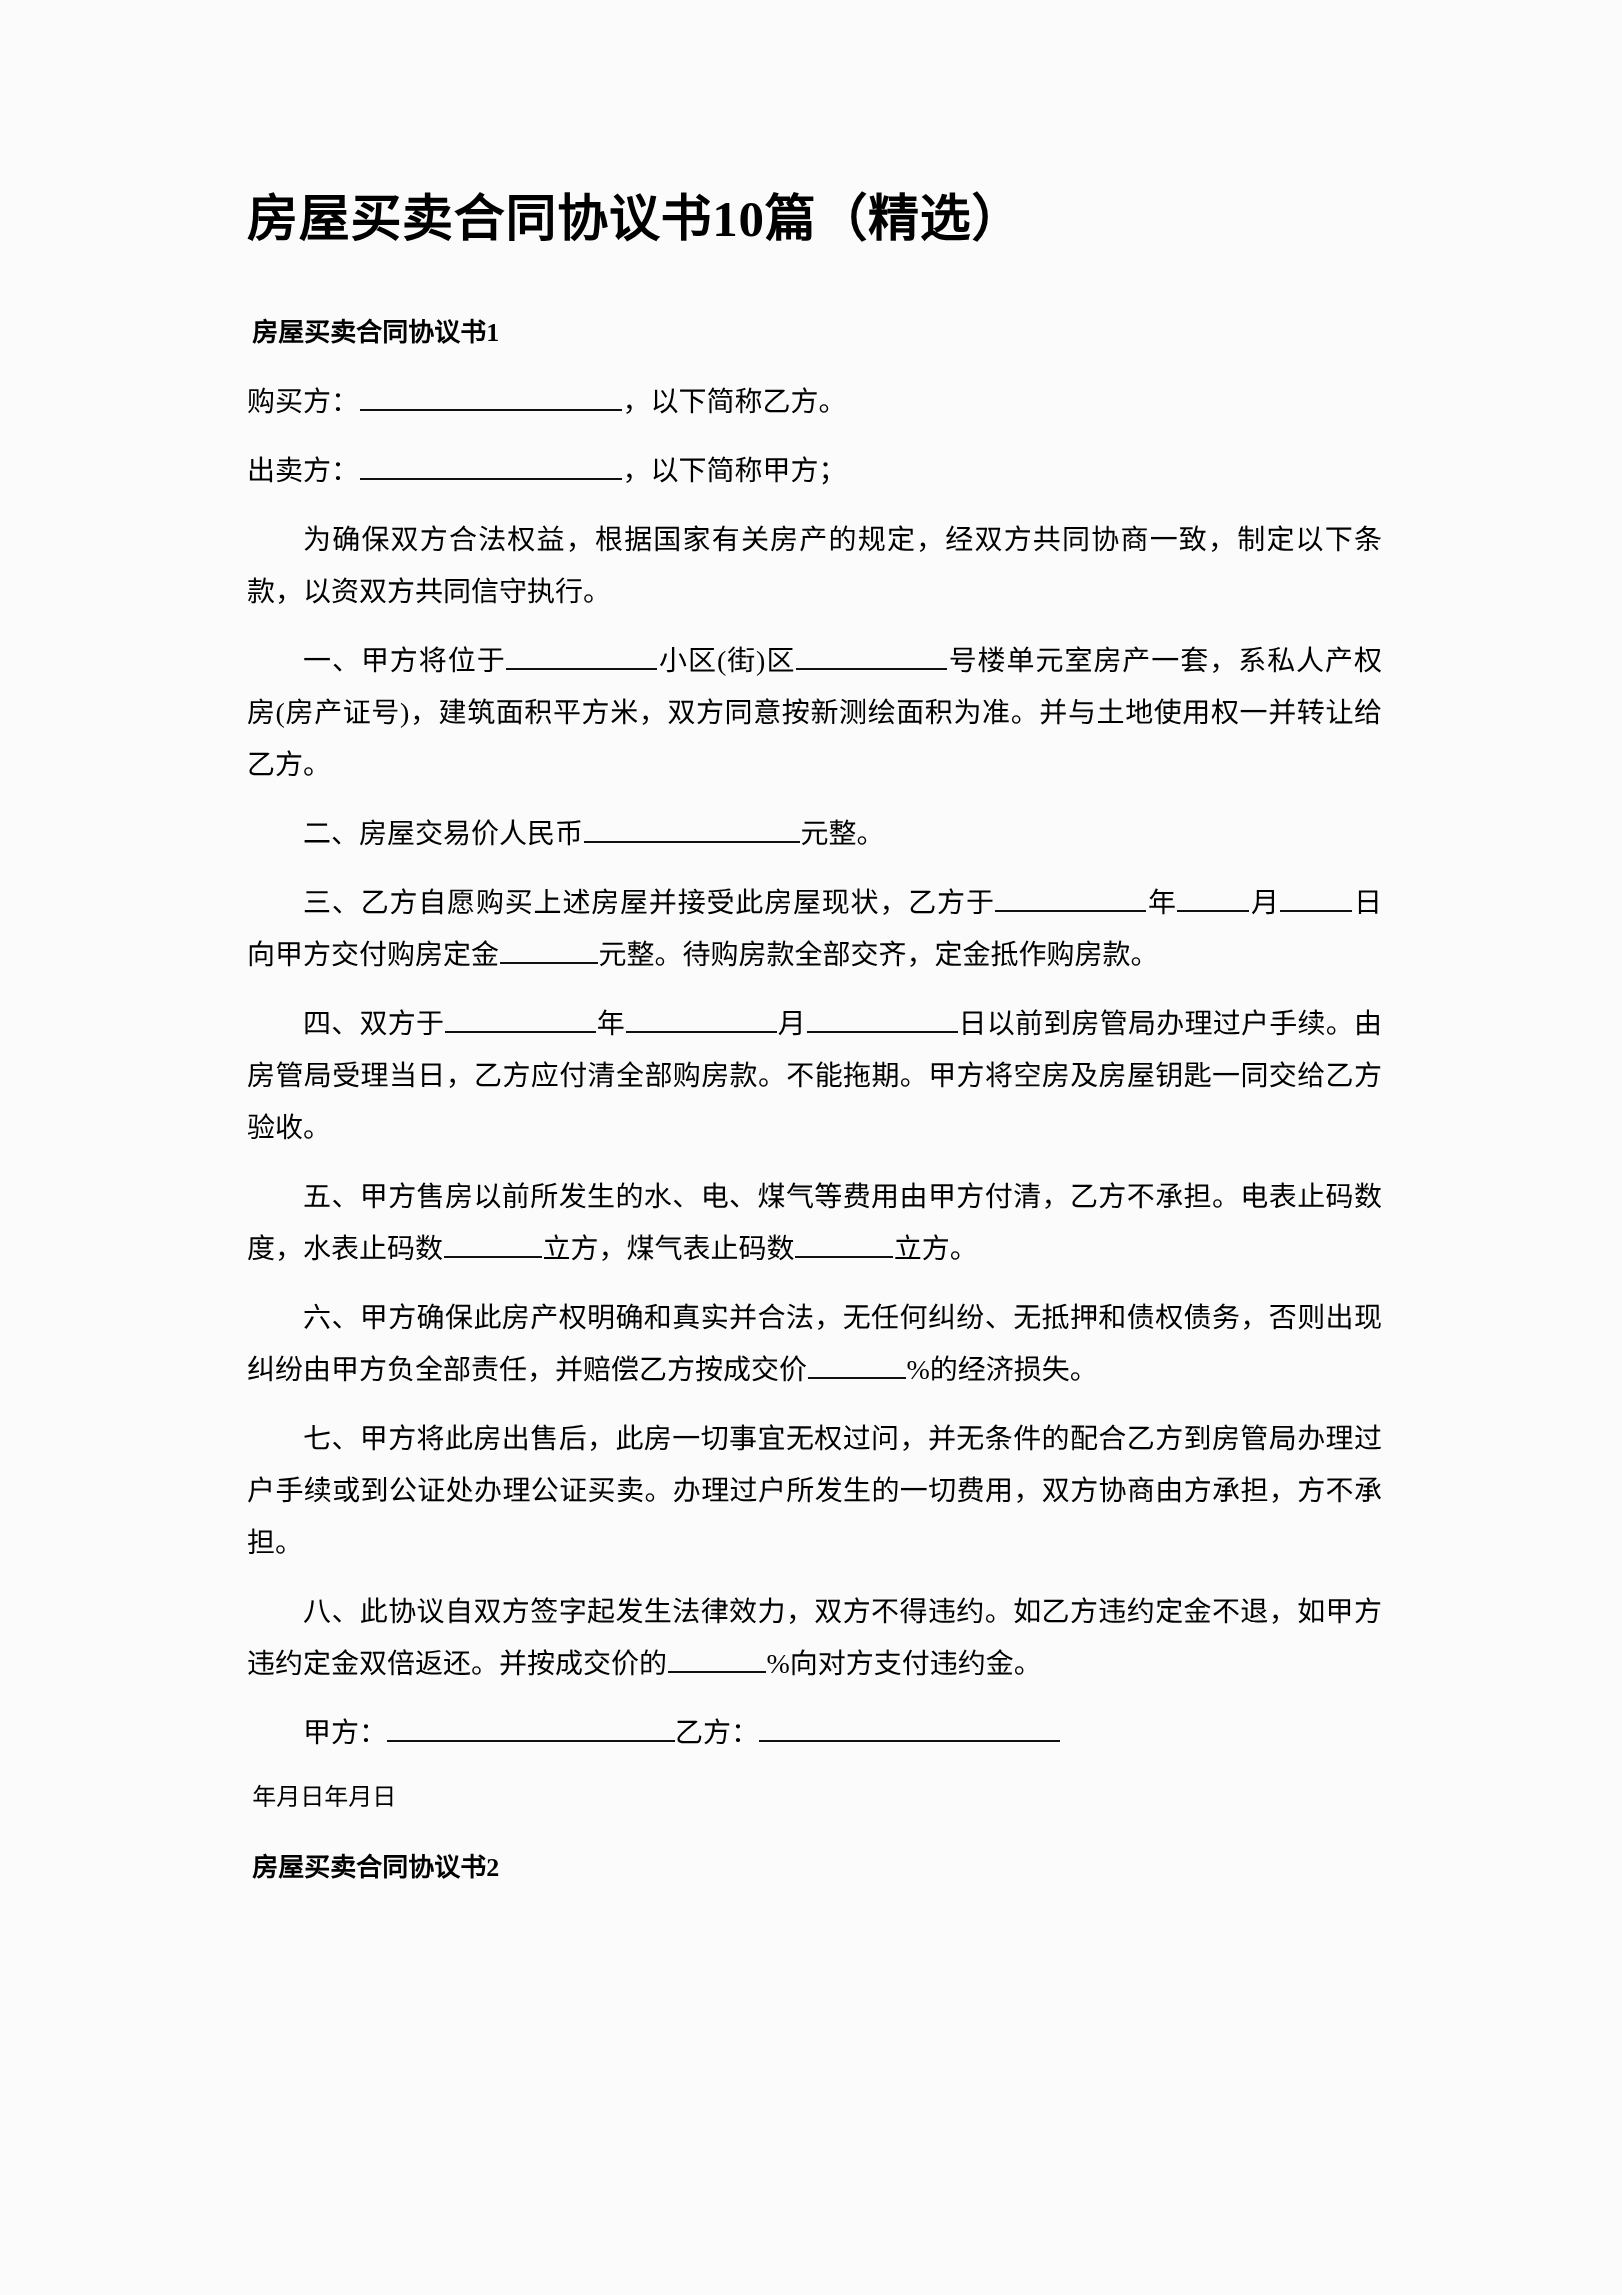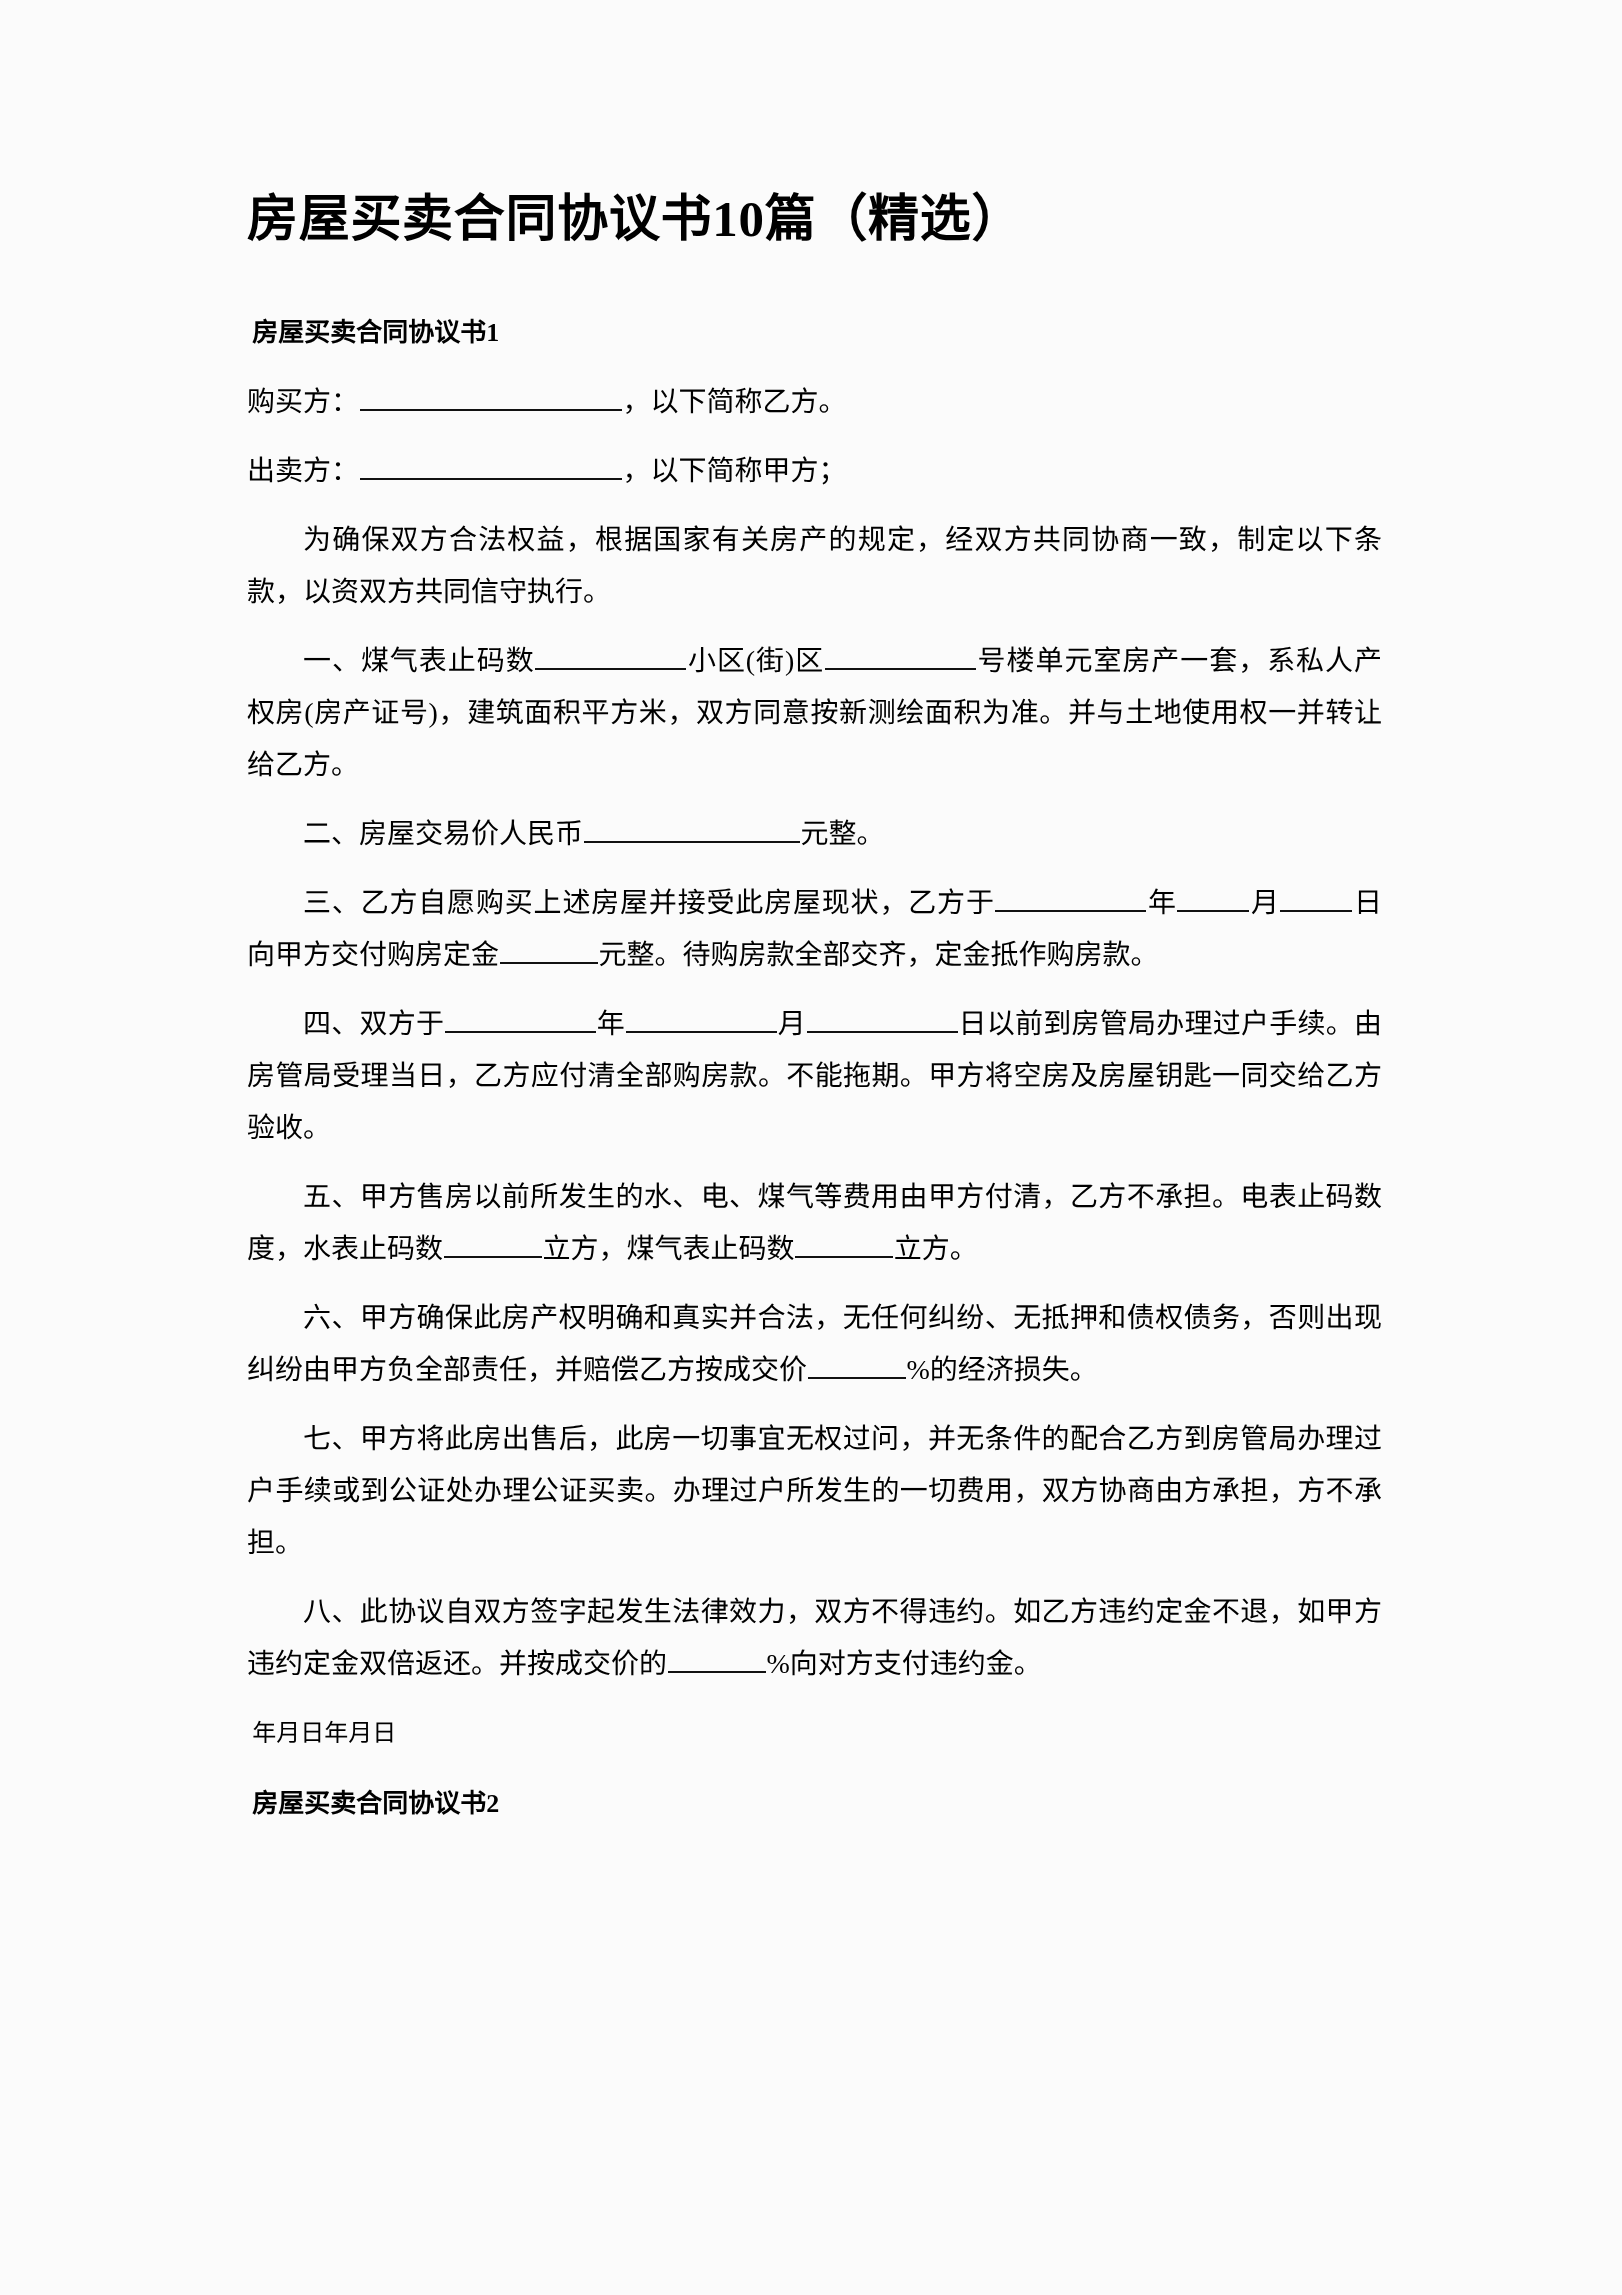--- a/index.html
+++ b/index.html
@@ -136,21 +136,21 @@
         <span>购买方：</span><span class="blank b-xxl"></span><span>，以下简称乙方。</span>
       </p>
 
       <p class="para noindent">
         <span>出卖方：</span><span class="blank b-xxl"></span><span>，以下简称甲方；</span>
       </p>
 
       <p class="para">为确保双方合法权益，根据国家有关房产的规定，经双方共同协商一致，制定以下条款，以资双方共同信守执行。</p>
 
       <p class="para">
-        <span>一、煤气表止码数</span><span class="blank b-l"></span><span>小区(街)区</span><span class="blank b-l"></span><span>号楼单元室房产一套，系私人产权房(房产证号)，建筑面积平方米，双方同意按新测绘面积为准。并与土地使用权一并转让给乙方。</span>
+        <span>一、甲方将位于</span><span class="blank b-l"></span><span>小区(街)区</span><span class="blank b-l"></span><span>号楼单元室房产一套，系私人产权房(房产证号)，建筑面积平方米，双方同意按新测绘面积为准。并与土地使用权一并转让给乙方。</span>
       </p>
 
       <p class="para">
         <span>二、房屋交易价人民币</span><span class="blank b-xl"></span><span>元整。</span>
       </p>
 
       <p class="para">
         <span>三、乙方自愿购买上述房屋并接受此房屋现状，乙方于</span><span class="blank b-l"></span><span>年</span><span class="blank b-s"></span><span>月</span><span class="blank b-s"></span><span>日向甲方交付购房定金</span><span class="blank b-m"></span><span>元整。待购房款全部交齐，定金抵作购房款。</span>
       </p>
 
@@ -165,20 +165,23 @@
       <p class="para">
         <span>六、甲方确保此房产权明确和真实并合法，无任何纠纷、无抵押和债权债务，否则出现纠纷由甲方负全部责任，并赔偿乙方按成交价</span><span class="blank b-m"></span><span>%的经济损失。</span>
       </p>
 
       <p class="para">七、甲方将此房出售后，此房一切事宜无权过问，并无条件的配合乙方到房管局办理过户手续或到公证处办理公证买卖。办理过户所发生的一切费用，双方协商由方承担，方不承担。</p>
 
       <p class="para">
         <span>八、此协议自双方签字起发生法律效力，双方不得违约。如乙方违约定金不退，如甲方违约定金双倍返还。并按成交价的</span><span class="blank b-m"></span><span>%向对方支付违约金。</span>
       </p>
 
+      <div class="sig-row">
+        <span>甲方：</span><span class="blank-sig sig-a"></span><span>乙方：</span><span class="blank-sig sig-b"></span>
+      </div>
 
       <div class="date-row">
         <span class="blank-sig d-1"></span><span>年</span><span class="blank-sig d-2"></span><span>月</span><span class="blank-sig d-3"></span><span>日</span><span class="blank-sig d-4"></span><span>年</span><span class="blank-sig d-5"></span><span>月</span><span class="blank-sig d-6"></span><span>日</span>
       </div>
 
       <div class="next-sub">房屋买卖合同协议书2</div>
 
     </div>
   </div>
 </div>

